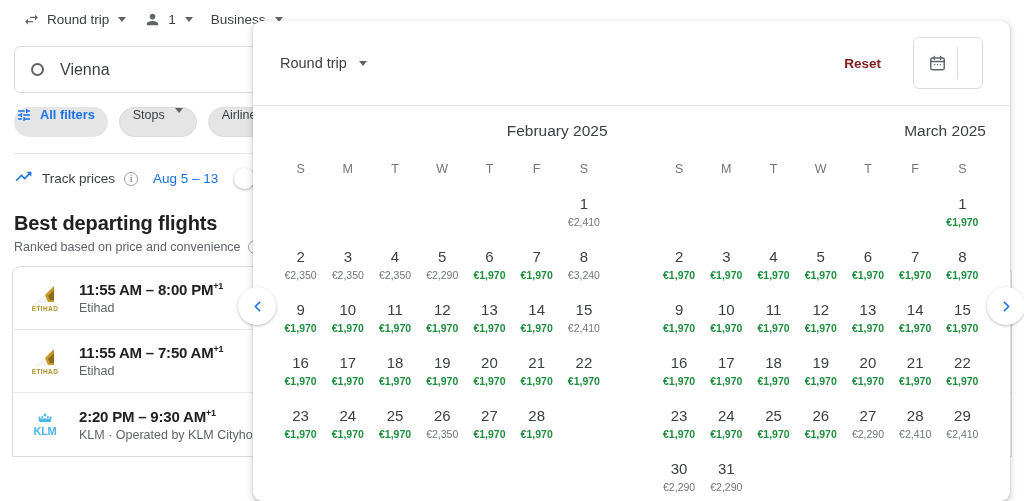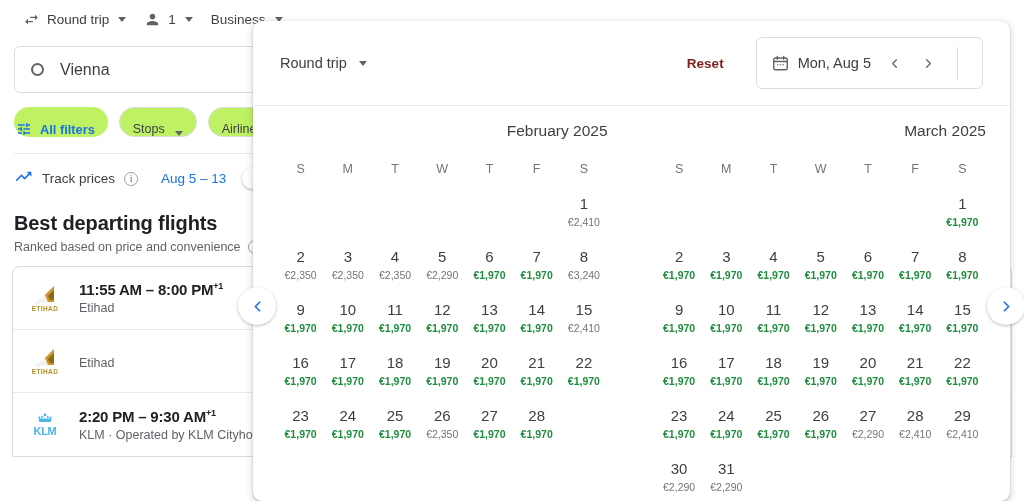--- a/index.html
+++ b/index.html
@@ -23,31 +23,31 @@
 
   .origin-box {
     margin:12px 14px 0 14px; height:47px; border:1px solid #dadce0; border-radius:6px;
     display:flex; align-items:center; gap:16px; padding:0 16px; background:#fff;
   }
   .origin-dot { width:13px;height:13px;border:2px solid #5f6368;border-radius:50%; flex:none;}
   .origin-text { font-size:16px; color:#3c4043; }
 
   .chips { display:flex; align-items:center; gap:11px; padding:14px 14px 0 14px; }
   .chip {
-    height:30px; border:1px solid #dadce0; border-radius:15px; display:flex; align-items:flex-end;
-    gap:8px; padding:0 13px; font-size:12.5px; color:#3c4043; background:#bef264; white-space:nowrap;
+    height:30px; border:1px solid #dadce0; border-radius:15px; display:flex; align-items:flex-start;
+    gap:8px; padding:0 13px; font-size:12.5px; color:#3c4043; background:#e5e5e5; white-space:nowrap;
   }
   .chip-allfilters { border:none; color:#1a73e8; font-size:12.8px; font-weight:600; gap:8px; padding-left:2px;}
   .tune-icon svg { display:block; }
 
   .divider { height:1px; background:#e8eaed; margin:16px 14px 0 14px; }
 
   .track { display:flex; align-items:center; gap:9px; padding:13px 14px 0 14px; }
   .track-label { font-size:13.5px; color:#3c4043; font-weight:400;}
-  .track-range { font-size:13.5px; color:#1a73e8; font-weight:500; margin-left:14px;}
+  .track-range { font-size:13.5px; color:#1a73e8; font-weight:500; margin-left:6px;}
   .info-ic { width:14px;height:14px;border:1.2px solid #9aa0a6;border-radius:50%; color:#5f6368;
              font-size:10px; line-height:12px; text-align:center; font-family:"Liberation Serif",serif;}
   .toggle { margin-left:9px; width:38px; height:16px; border-radius:8px; background:#bdc1c6; position:relative;}
   .toggle .knob { position:absolute; left:-2px; top:-3px; width:21px;height:21px;border-radius:50%;
                   background:#fff; box-shadow:0 1px 3px rgba(60,64,67,.4); }
 
   .best-title { padding:22px 14px 0 14px; font-size:20px; font-weight:700; color:#202124; letter-spacing:-0.1px;}
   .best-sub { padding:5px 14px 0 14px; font-size:12.5px; color:#5f6368; display:flex; align-items:center; gap:7px;}
 
   .flights { margin:12px 12px 0 12px; border:1px solid #dadce0; border-top-left-radius:8px;
@@ -197,20 +197,21 @@
       <div class="flight-row">
         <span class="logo">
           <svg width="34" height="30" viewBox="0 0 34 30">
             <path d="M6 21 L26 3 L26 19 Z" fill="#f2f2f0"></path>
             <path d="M17 12 L26 3 L26 19 L20 19 Z" fill="#c9972b"></path>
             <path d="M20 13 L26 7 L26 17 L22 17 Z" fill="#8a6a1c"></path>
             <text x="17" y="28" font-size="6.5" font-family="Liberation Sans, sans-serif" font-weight="bold" fill="#b39024" text-anchor="middle" letter-spacing="0.4">ETIHAD</text>
           </svg>
         </span>
         <span>
+          <div class="f-times"><span>11:55 AM – 7:50 AM</span><sup>+1</sup></div>
           <div class="f-air">Etihad</div>
         </span>
       </div>
       <div class="flight-row">
         <span class="logo">
           <svg width="34" height="30" viewBox="0 0 34 30">
             <g fill="#4ab6e8">
               <circle cx="17" cy="5" r="1.4"></circle>
               <path d="M10.5 8.5 L23.5 8.5 L22.6 12 L11.4 12 Z"></path>
               <circle cx="11.4" cy="7.6" r="1.1"></circle>
@@ -242,33 +243,20 @@
       <div class="date-field">
         <span class="cal-icon">
           <svg width="19" height="19" viewBox="0 0 24 24" fill="none" stroke="#5f6368" stroke-width="1.8">
             <rect x="3.5" y="5" width="17" height="15" rx="2"></rect>
               <path d="M3.5 9.5h17M8 3.2v3.4M16 3.2v3.4" stroke-linecap="round"></path>
             <circle cx="8.5" cy="13.5" r=".9" fill="#5f6368" stroke="none"></circle>
               <circle cx="12" cy="13.5" r=".9" fill="#5f6368" stroke="none"></circle>
               <circle cx="15.5" cy="13.5" r=".9" fill="#5f6368" stroke="none"></circle>
           </svg>
         </span>
-        <div class="date-seg">
-          <span class="date-txt">Mon, Aug 5</span>
-          <span class="arrow-btn">
-            <svg width="15" height="15" viewBox="0 0 24 24" fill="none" stroke="#5f6368" stroke-width="2" stroke-linecap="round" stroke-linejoin="round">
-                <polyline points="15 18 9 12 15 6"></polyline>
-              </svg>
-          </span>
-          <span class="arrow-btn">
-            <svg width="15" height="15" viewBox="0 0 24 24" fill="none" stroke="#5f6368" stroke-width="2" stroke-linecap="round" stroke-linejoin="round">
-                <polyline points="9 18 15 12 9 6"></polyline>
-              </svg>
-          </span>
-        </div>
         <span class="vsep"></span>
       </div>
     </div>
 
     <div class="months" id="months">
         <div class="month">
           <div class="month-title">February 2025</div>
           <div class="wk">
             <div>S</div>
             <div>M</div>

